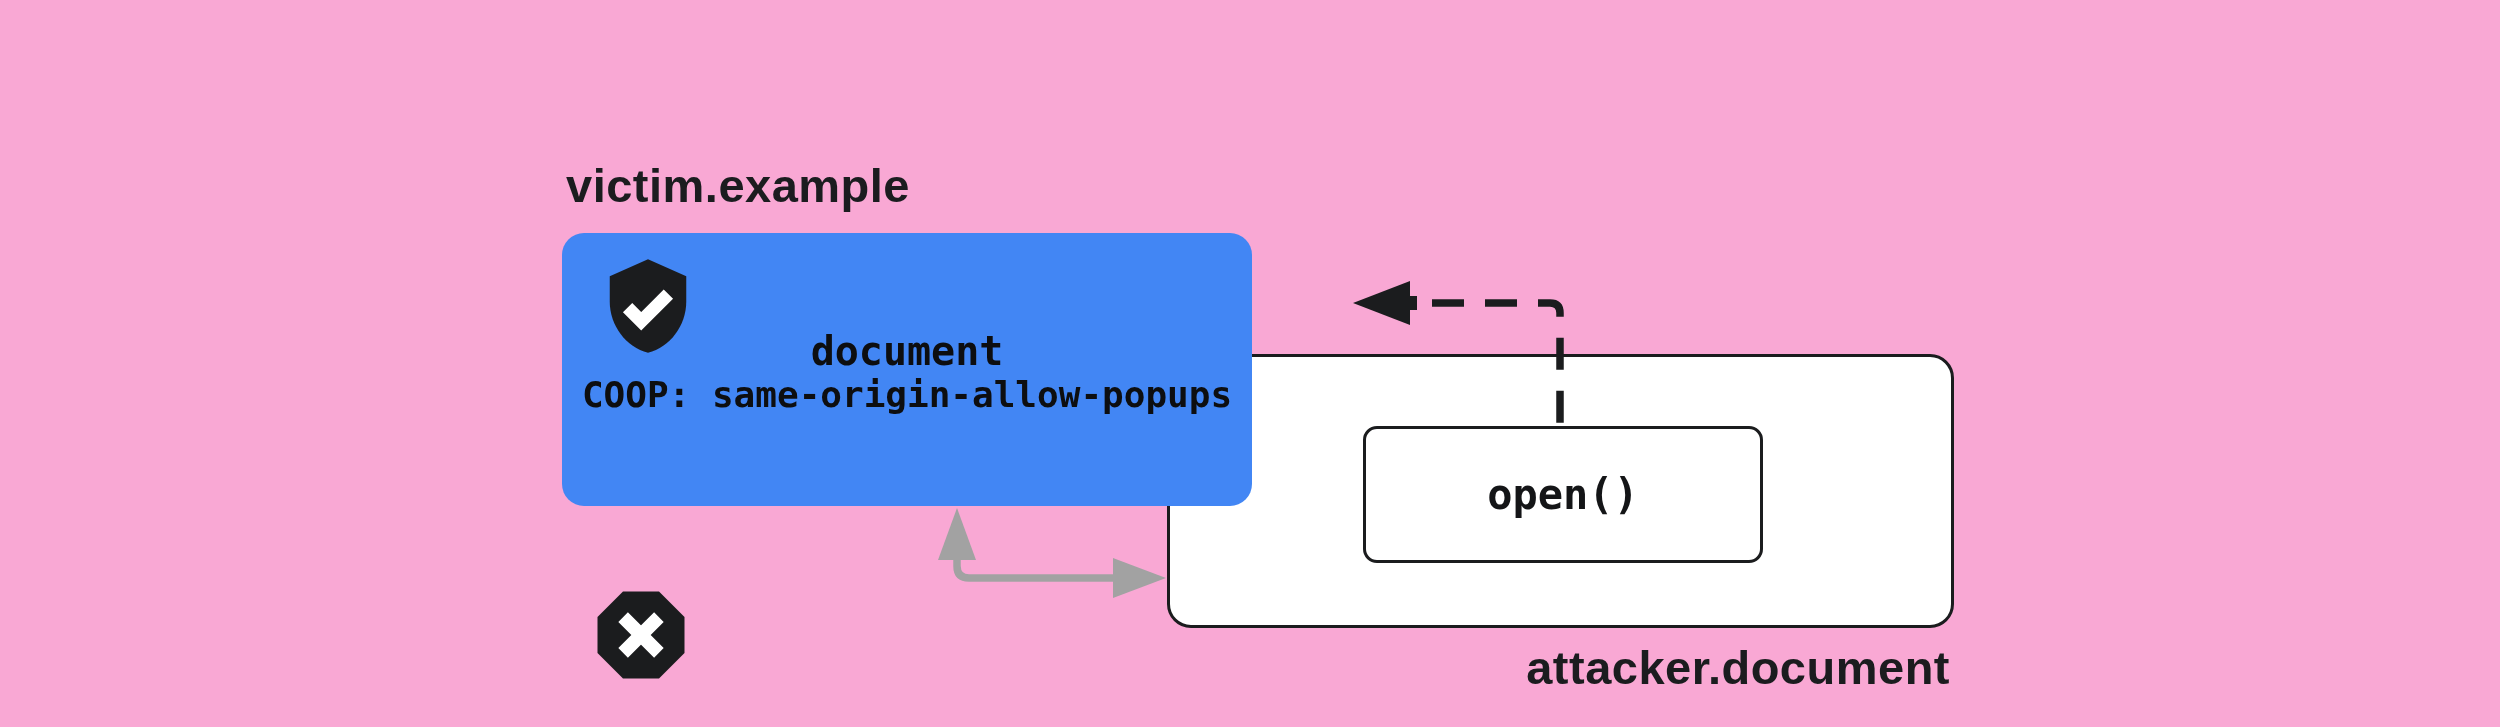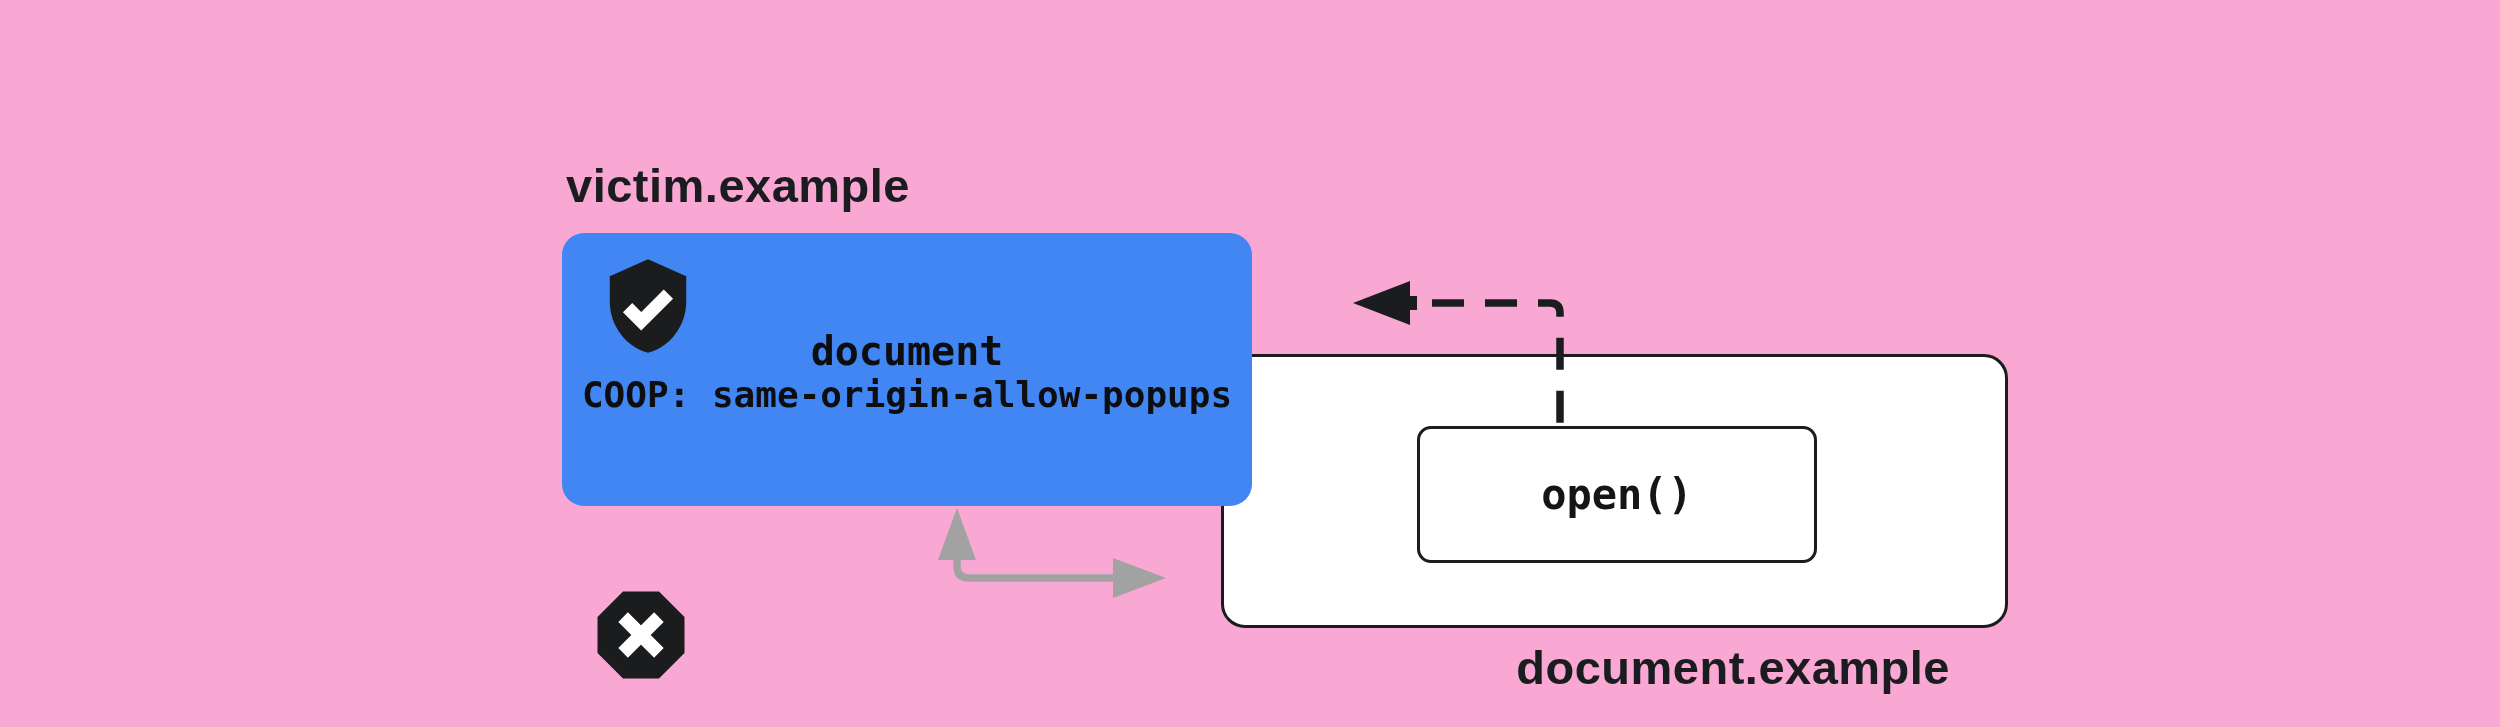--- a/index.html
+++ b/index.html
@@ -53,21 +53,21 @@
     left: 0; top: 140px;
     width: 100%;
     text-align: center;
     font-size: 36px;
     line-height: 44px;
   }
   .shield-icon { position: absolute; left: 35px; top: 22px; }
 
   .attacker-box {
     position: absolute;
-    left: 1221px; top: 354px;
+    left: 1167px; top: 354px;
     width: 787px; height: 274px;
     box-sizing: border-box;
     background: #ffffff;
     border: 3px solid #1b1c1e;
     border-radius: 24px;
     z-index: 1;
   }
   .open-box {
     position: absolute;
     left: 193px; top: 69px;
@@ -126,15 +126,15 @@
       <polygon points="1166,578 1113,558 1113,598" fill="#a2a2a2"></polygon>
       <path d="M957 554 V566 Q957 578 969 578 H1118" fill="none" stroke="#a2a2a2" stroke-width="7.5"></path>
     </g>
   </svg>
 
   <svg class="nocomm-icon" width="116" height="116" viewBox="0 0 24 24" aria-hidden="true">
     <path d="M15.73 3 H8.27 L3 8.27 v7.46 L8.27 21 h7.46 L21 15.73 V8.27 Z" fill="#1b1c1e"></path>
     <path d="M8.3 8.3 L15.7 15.7 M15.7 8.3 L8.3 15.7" stroke="#ffffff" stroke-width="2.8"></path>
   </svg>
 
-  <div class="domain-label attacker-label">document.example</div>
+  <div class="domain-label attacker-label">attacker.document</div>
 
 </div>
 
 </body></html>

